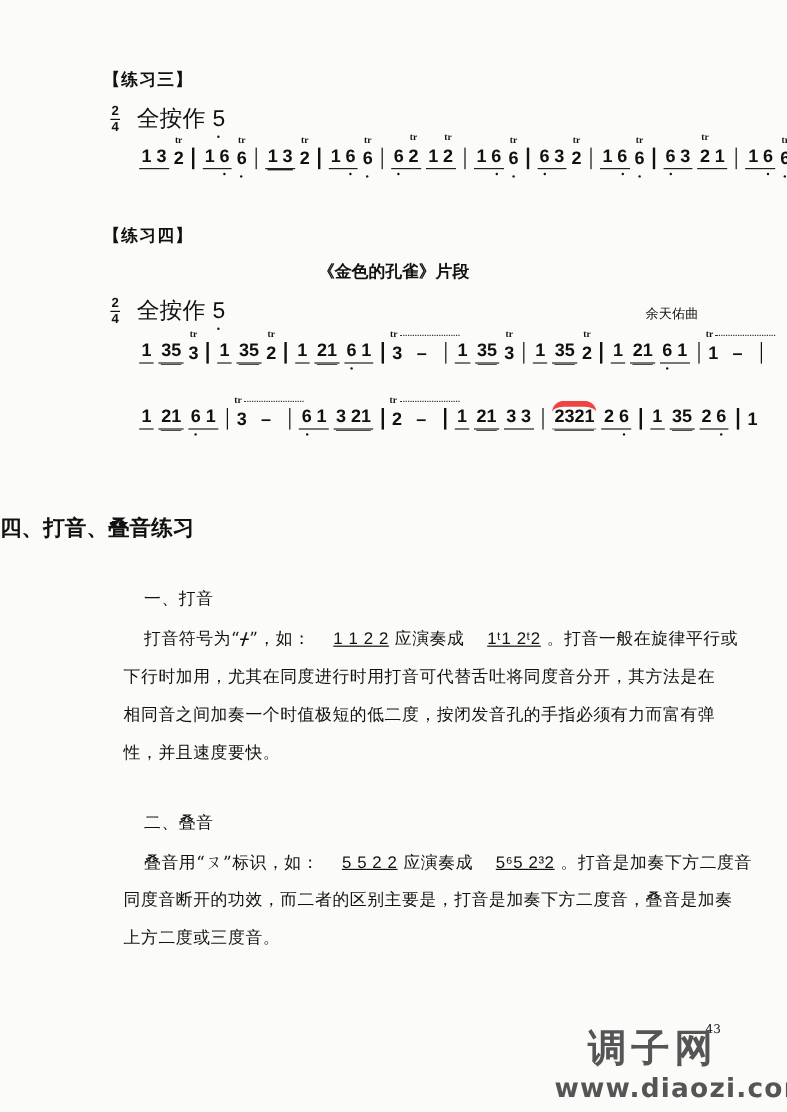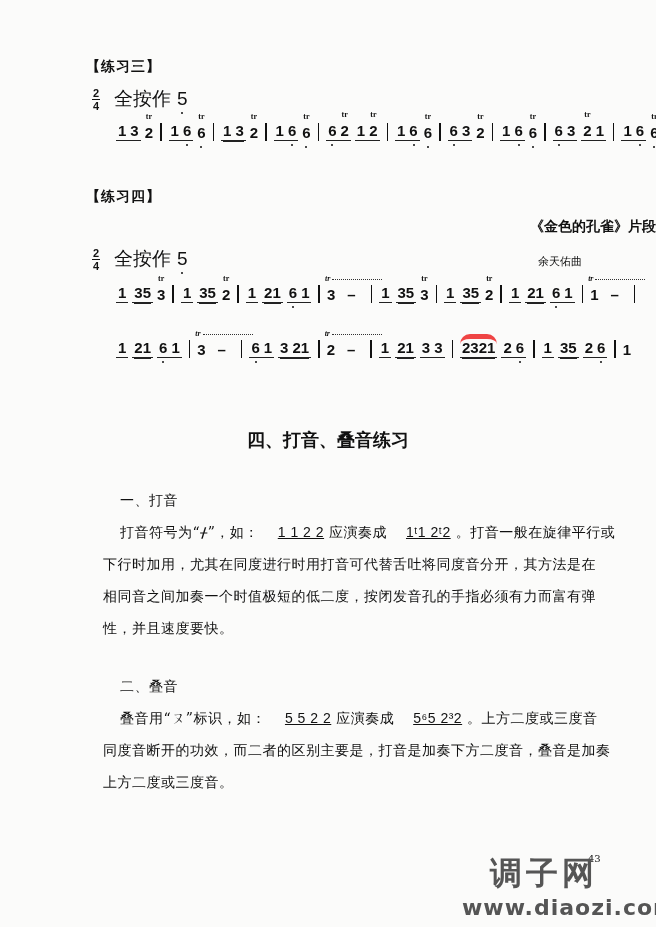--- a/index.html
+++ b/index.html
@@ -15,21 +15,21 @@
   .key .note { position:relative; display:inline-block; margin-left:6px; font-family:"Liberation Sans",sans-serif;}
   .key .note::after { content:""; position:absolute; left:50%; bottom:-4px; width:2px; height:2px; background:#111; border-radius:50%; transform:translateX(-50%);}
   .staff { display:flex; align-items:flex-end; font-family:"Liberation Sans", sans-serif; font-weight:bold; font-size:15px; white-space:nowrap; }
   .n { position:relative; display:inline-block; padding:0 2px; }
   .n.tr::before { content:"tr"; position:absolute; top:-12px; left:50%; transform:translateX(-50%); font-size:8px; font-family:"Liberation Serif",serif; font-weight:bold; }
   .n.low::after { content:""; position:absolute; left:50%; bottom:-7px; width:2px; height:2px; background:#111; border-radius:50%; transform:translateX(-50%); }
   .grp { display:inline-flex; border-bottom:1px solid #222; padding-bottom:1px; margin:0 2px; }
   .grp.dbl { box-shadow:0 3px 0 -2px #222; }
   .bl { display:inline-block; width:1.5px; height:18px; background:#111; margin:0 5px; }
   .dash { display:inline-block; padding:0 10px; }
-  .trwave { position:absolute; top:-12px; left:0; font-size:8px; font-weight:bold; font-family:"Liberation Serif",serif; white-space:nowrap;font-style:italic; }
+  .trwave { position:absolute; top:-12px; left:0; font-size:8px; font-weight:bold; font-family:"Liberation Serif",serif; white-space:nowrap; }
   .trwave::after { content:""; display:inline-block; width:50px; border-top:1px dotted #333; vertical-align:middle; margin-left:2px; }
   .spacer { display:inline-block; }
   .heading { font-family:"DejaVu Sans","Liberation Sans",sans-serif; font-weight:bold; font-size:18px; }
   .p { font-size:14px; line-height:32px; letter-spacing:0.5px; }
   .inl { font-family:"Liberation Sans",sans-serif; text-decoration:underline;margin-left:14px; }
   .watermark { font-family:"DejaVu Sans",sans-serif; color:#555; font-weight:bold; }
 </style>
 </head>
 <body>
 
@@ -104,21 +104,21 @@
     </span>
     <span class="bl"></span>
   <span class="grp">
       <span class="n">1</span>
       <span class="n low">6</span>
     </span>
     <span class="n tr low">6</span>
 </div>
 
 <div class="abs ex-title" style="left:86px;top:188px;">【练习四】</div>
-<div class="abs" style="left:0;width:656px;top:218px;text-align:right;font-size:14px;font-family:'DejaVu Sans',sans-serif;font-weight:bold;">《金色的孔雀》片段</div>
+<div class="abs" style="left:0;width:656px;top:218px;text-align:center;font-size:14px;font-family:'DejaVu Sans',sans-serif;font-weight:bold;">《金色的孔雀》片段</div>
 <div class="abs" style="left:92px;top:246px;display:flex;align-items:center;gap:14px;">
   <span class="timesig">
     <span>2</span>
       <span class="bar"></span>
       <span>4</span>
   </span>
   <span class="key"><span>全按作</span><span class="note">5</span></span>
 </div>
 <div class="abs" style="left:538px;top:254px;font-size:11px;text-align:center;">余天佑曲</div>
 
@@ -240,40 +240,40 @@
     <span class="grp">
       <span class="n">2</span>
       <span class="n low">6</span>
     </span>
     <span class="bl"></span>
   <span class="n">1</span>
     <span class="spacer" style="width:22px;"></span>
     <span class="n">1</span>
 </div>
 
-<div class="abs heading" style="left:0;width:656px;text-align:center;top:428px;">四、打音、叠音练习</div>
-
-<div class="abs p" style="left:120px;top:484px;">一、打音</div>
+<div class="abs heading" style="left:0;width:656px;text-align:left;top:428px;">四、打音、叠音练习</div>
+
+<div class="abs p" style="left:120px;top:484px;font-family:Liberation Mono, monospace;">一、打音</div>
 <div class="abs p" style="left:120px;top:516px;white-space:nowrap;">
   <span>打音符号为“ᚋ”，如：</span>
   <span class="inl">1 1 2 2</span>
   <span>应演奏成</span>
   <span class="inl">1ᵗ1 2ᵗ2</span>
   <span>。打音一般在旋律平行或</span>
 </div>
 <div class="abs p" style="left:103px;top:548px;white-space:nowrap;">下行时加用，尤其在同度进行时用打音可代替舌吐将同度音分开，其方法是在</div>
 <div class="abs p" style="left:103px;top:580px;white-space:nowrap;">相同音之间加奏一个时值极短的低二度，按闭发音孔的手指必须有力而富有弹</div>
 <div class="abs p" style="left:103px;top:612px;white-space:nowrap;">性，并且速度要快。</div>
 
 <div class="abs p" style="left:120px;top:670px;">二、叠音</div>
 <div class="abs p" style="left:120px;top:702px;white-space:nowrap;">
   <span>叠音用“ㄡ”标识，如：</span>
   <span class="inl">5 5 2 2</span>
   <span>应演奏成</span>
   <span class="inl">5⁶5 2³2</span>
-  <span>。上方二度或三度音</span>
+  <span>。打音是加奏下方二度音</span>
 </div>
 <div class="abs p" style="left:103px;top:734px;white-space:nowrap;">同度音断开的功效，而二者的区别主要是，打音是加奏下方二度音，叠音是加奏</div>
 <div class="abs p" style="left:103px;top:766px;white-space:nowrap;">上方二度或三度音。</div>
 
 <div class="abs" style="left:588px;top:853px;font-size:10px;">43</div>
 <div class="abs watermark" style="left:490px;top:852px;font-size:32px;letter-spacing:4px;">调子网</div>
 <div class="abs watermark" style="left:462px;top:895px;font-size:22px;letter-spacing:1px;">www.diaozi.com</div>
 
 </body></html>

